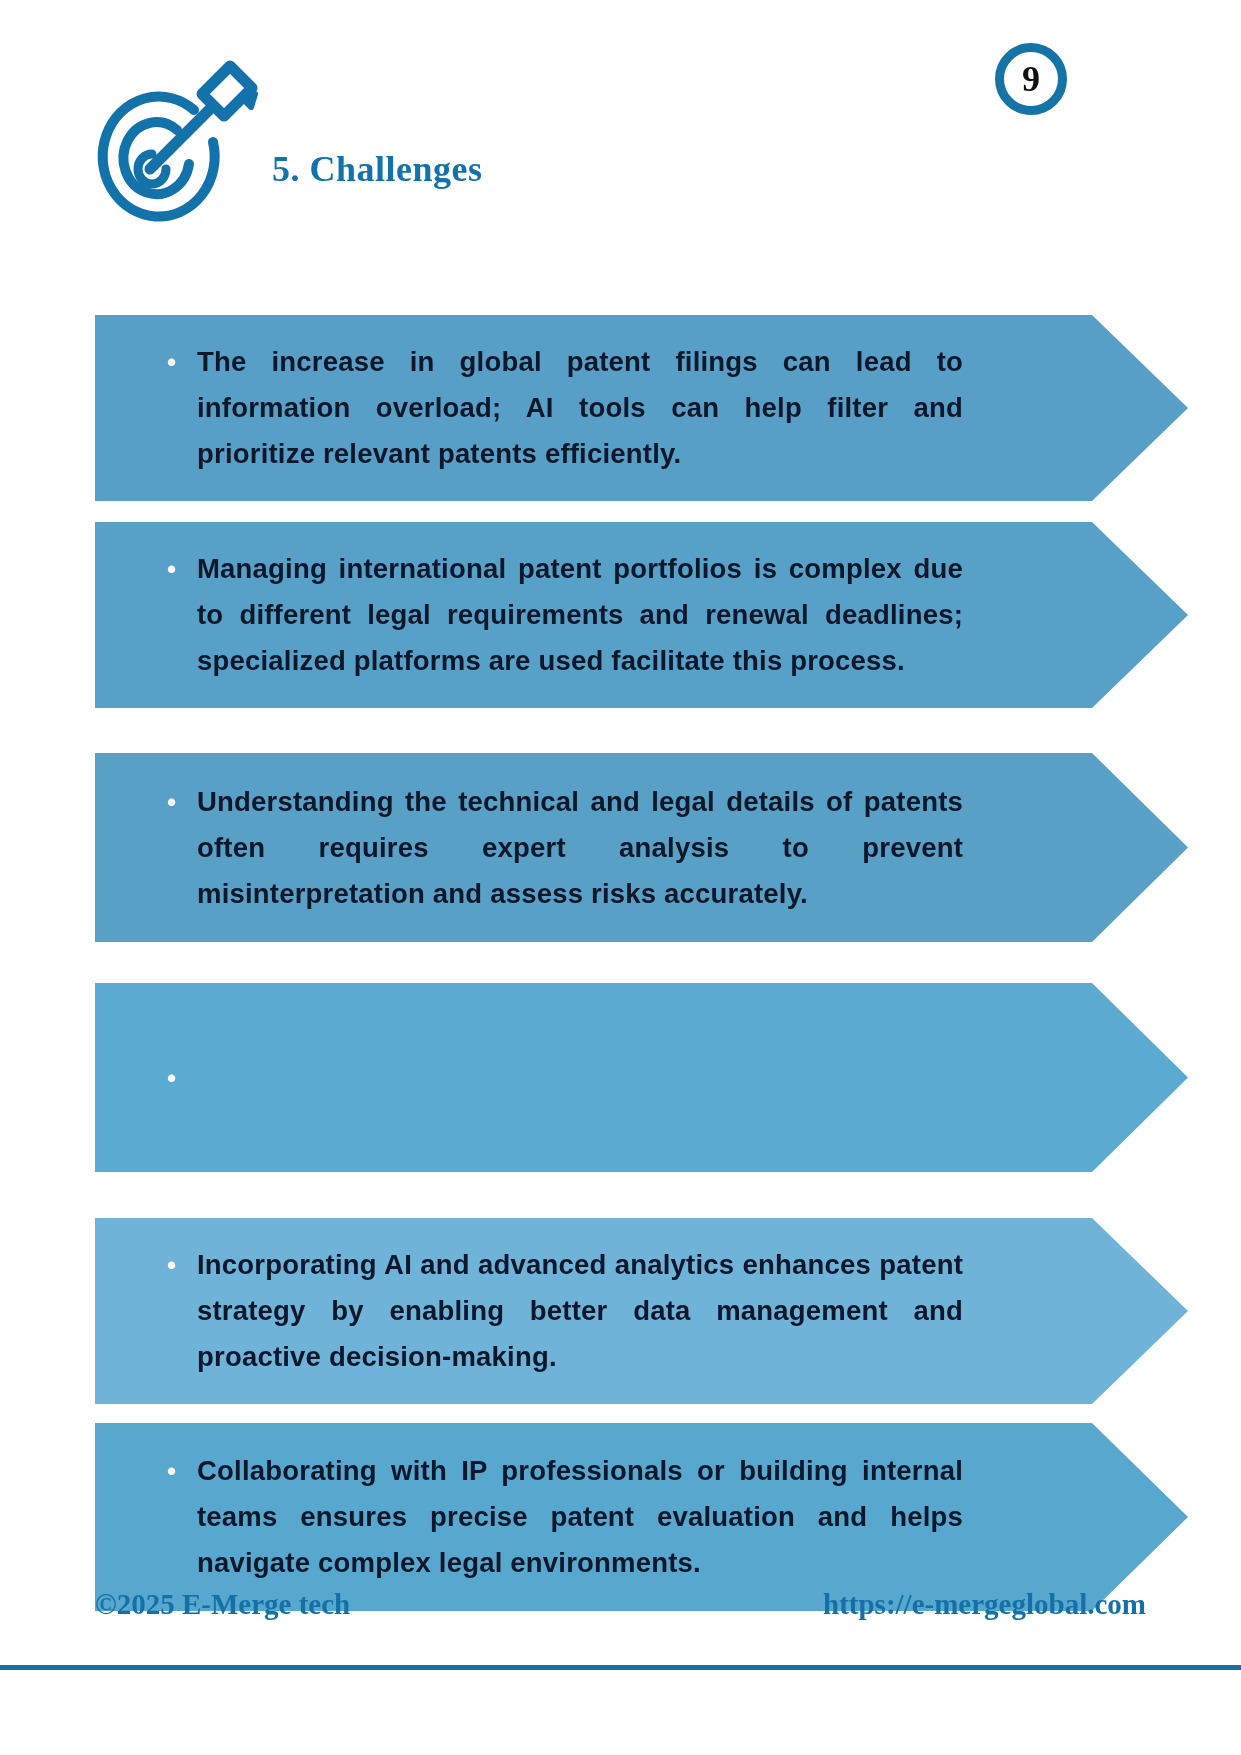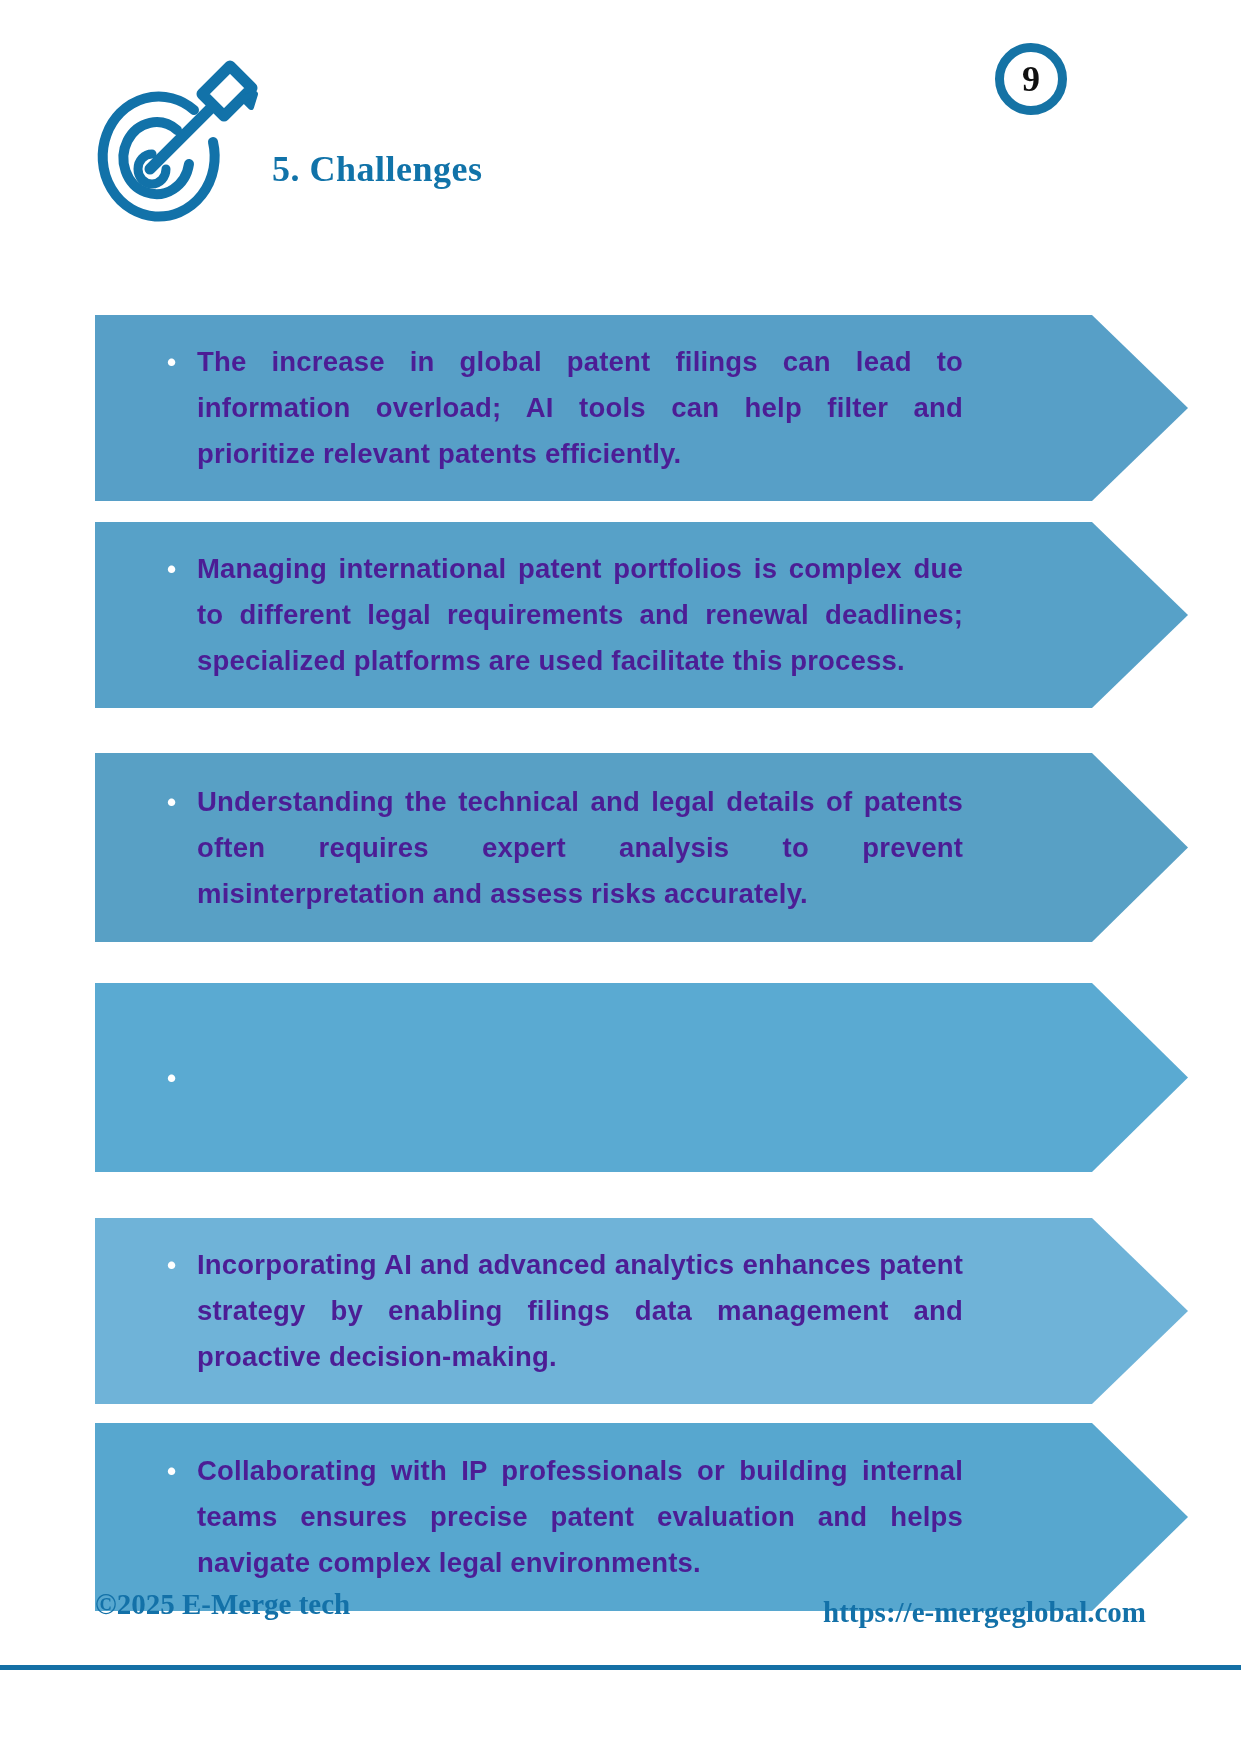--- a/index.html
+++ b/index.html
@@ -74,21 +74,21 @@
     flex: 0 0 44px;
     color: #ffffff;
     font-weight: bold;
     font-size: 26px;
     line-height: 46px;
     text-align: left;
     padding-left: 14px;
   }
   .banner-text {
     flex: 1 1 auto;
-    color: #4c1d95;
+    color: #0f172a;
     font-weight: bold;
     font-size: 27.5px;
     line-height: 46px;
     text-align: justify;
     letter-spacing: 0.2px;
   }
   .b1 { top: 315px;  height: 186px; }
   .b2 { top: 522px;  height: 186px; }
   .b3 { top: 753px;  height: 189px; }
   .b4 { top: 983px;  height: 189px; }
@@ -108,21 +108,21 @@
   .footer-url {
     position: absolute;
     top: 1588px;
     font-family: "Liberation Serif", serif;
     font-weight: bold;
     font-size: 29px;
     color: #1371a8;
     white-space: nowrap;
   }
   .footer-copyright { left: 95px; }
-  .footer-url { right: 95px; text-align: right; margin-top: 8px; }
+  .footer-url { right: 95px; text-align: right; }
 </style>
 </head>
 <body>
 
 <div class="page">
 
   <div class="page-number-badge">
     <span>9</span>
   </div>
 
@@ -168,21 +168,21 @@
 
   <div class="banner b4" style="background-color: rgb(90, 170, 210);">
     <div class="banner-row">
       <span class="banner-bullet">•</span>
     </div>
   </div>
 
   <div class="banner b5" style="background-color: rgb(111, 179, 216);">
     <div class="banner-row">
       <span class="banner-bullet">•</span>
-      <p class="banner-text">Incorporating AI and advanced analytics enhances patent strategy by enabling filings data management and proactive decision-making.</p>
+      <p class="banner-text">Incorporating AI and advanced analytics enhances patent strategy by enabling better data management and proactive decision-making.</p>
     </div>
   </div>
 
   <div class="banner b6" style="background-color: rgb(87, 167, 207);">
     <div class="banner-row">
       <span class="banner-bullet">•</span>
       <p class="banner-text">Collaborating with IP professionals or building internal teams ensures precise patent evaluation and helps navigate complex legal environments.</p>
     </div>
   </div>
 

